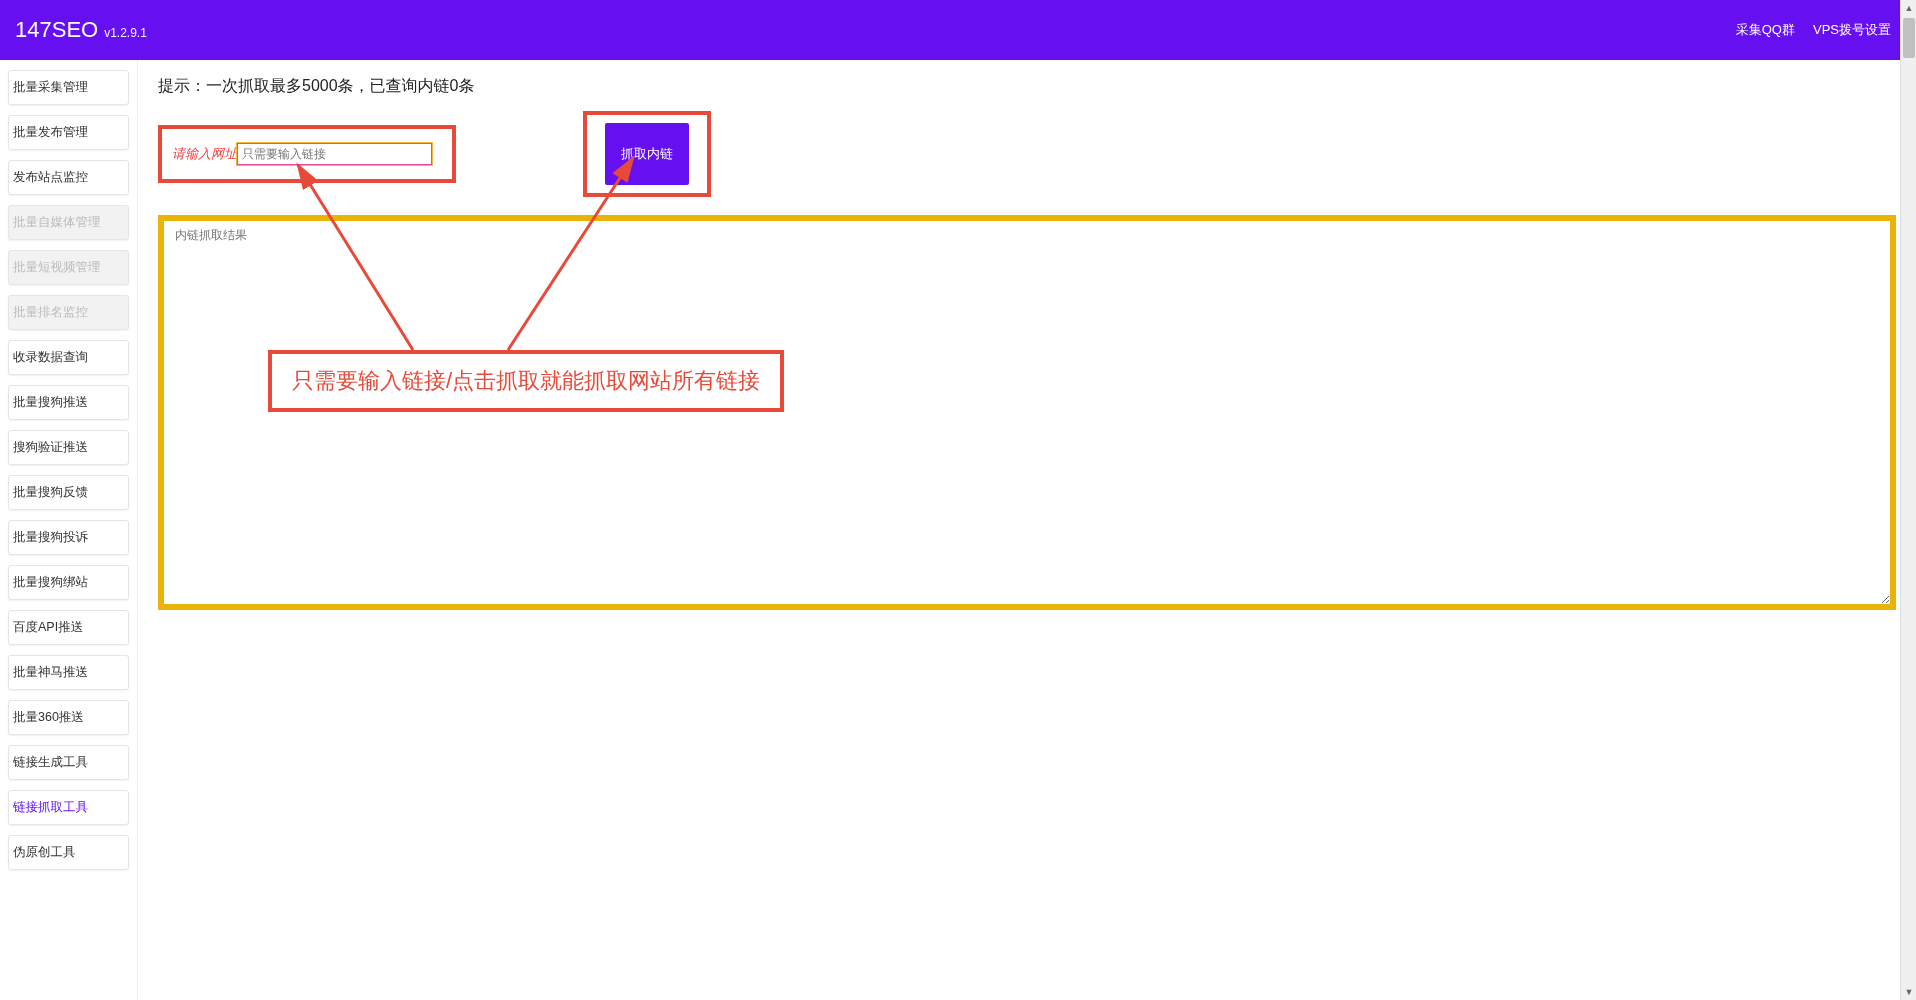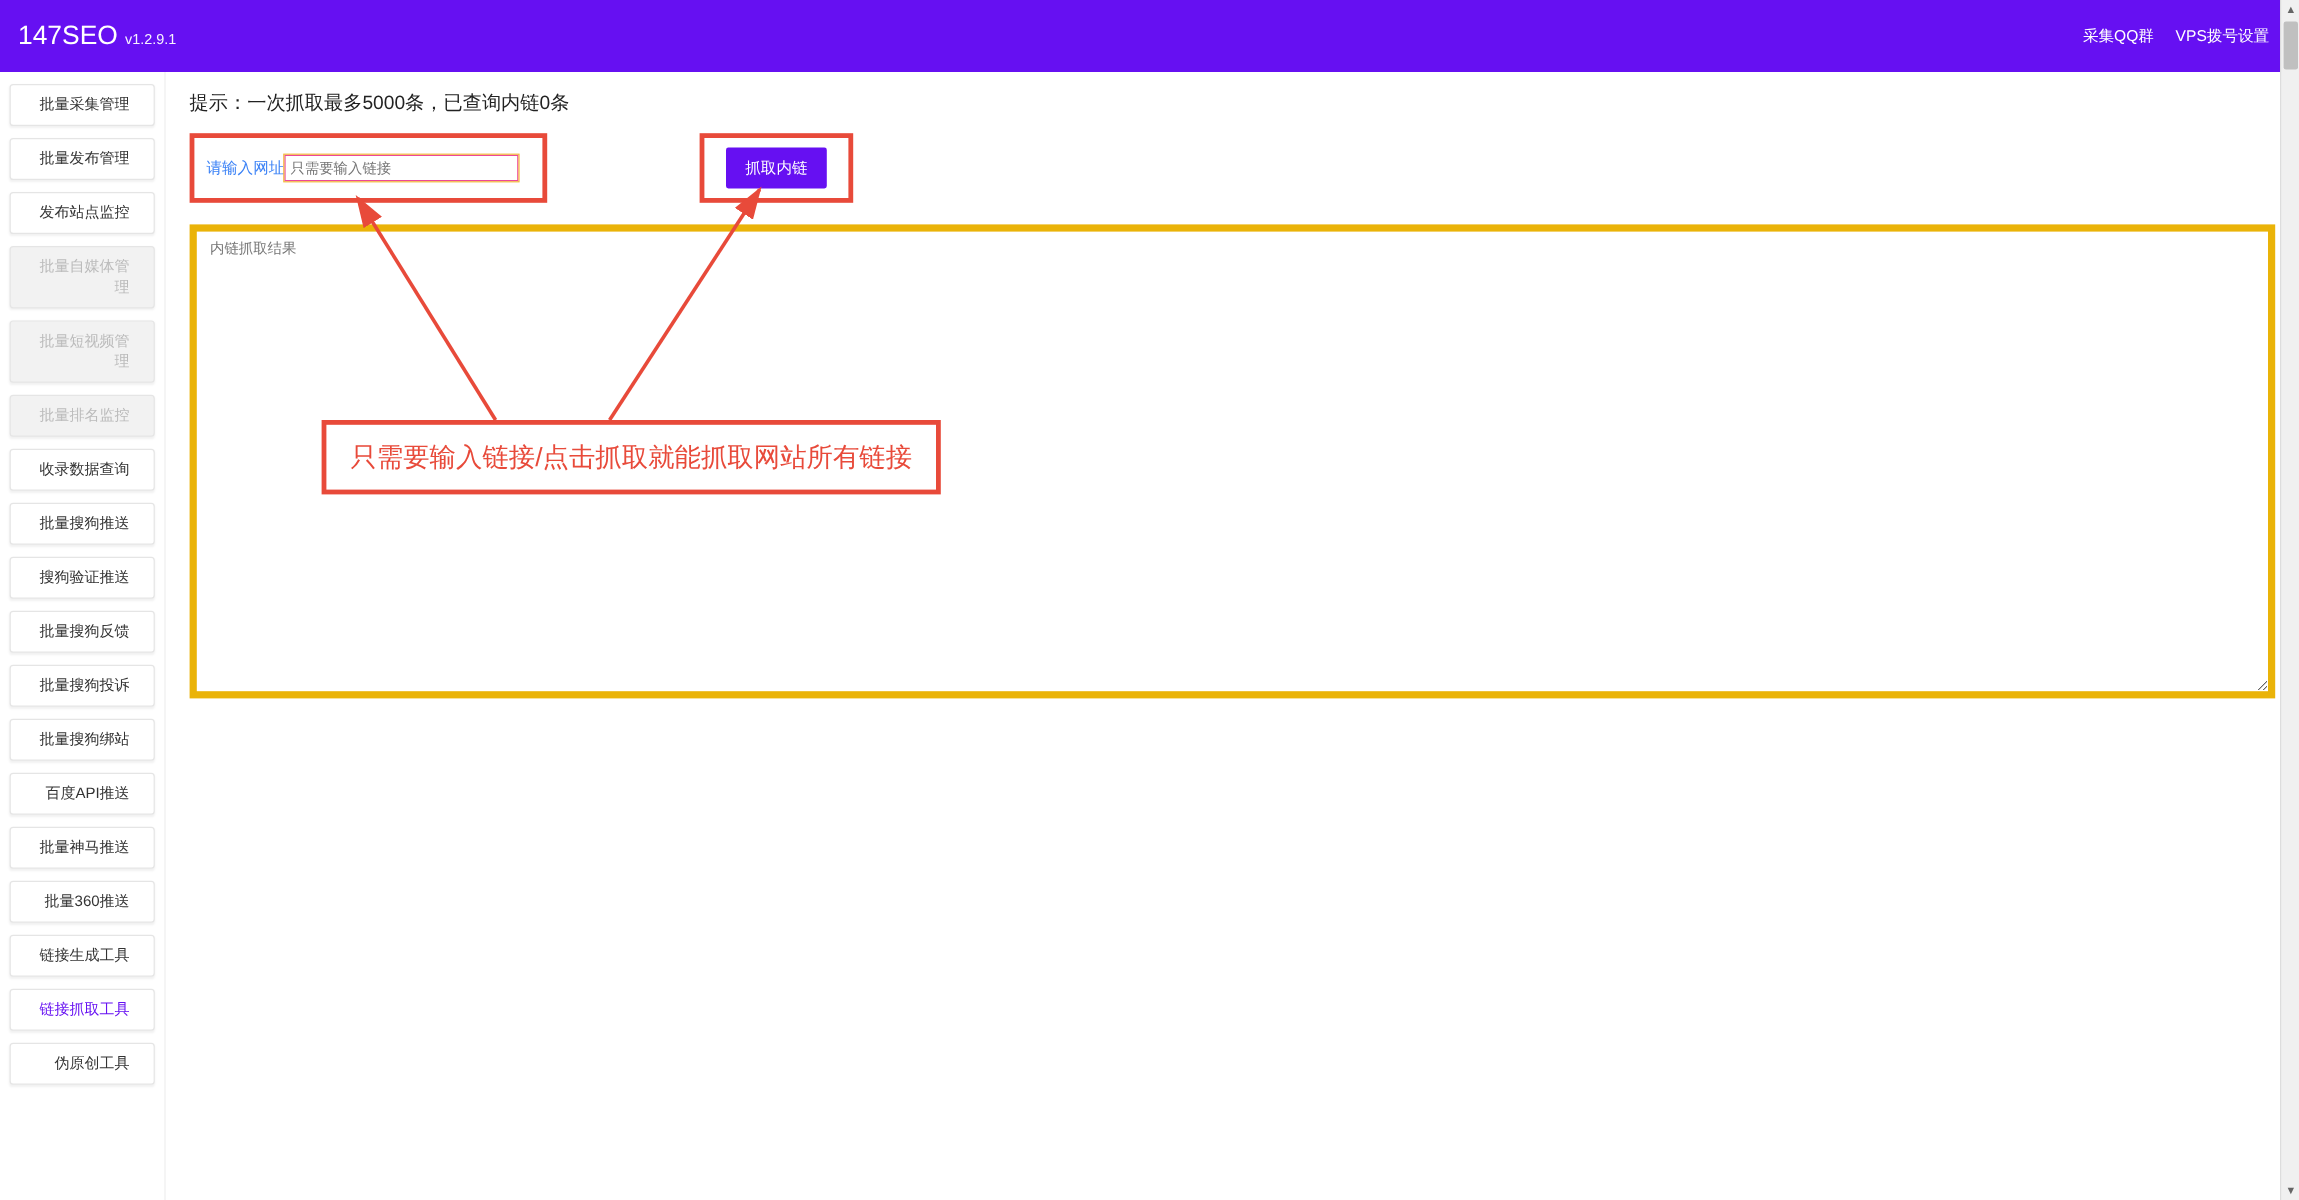--- a/index.html
+++ b/index.html
@@ -50,29 +50,29 @@
       overflow-y: auto;
       border-right: 1px solid #eee;
       background: #fff;
     }
     .sidebar::-webkit-scrollbar { width: 8px; }
     .sidebar::-webkit-scrollbar-thumb { background: #ccc; border-radius: 4px; }
     .sidebar::-webkit-scrollbar-track { background: #f0f0f0; }
     .sidebar-btn {
       display: block;
       width: 100%;
-      padding: 8px 20px;
+      padding: 8px 4px;
       margin-bottom: 10px;
       background: #fff;
       border: 1px solid #e5e5e5;
       border-radius: 3px;
       font-size: 12.5px;
       color: #333;
       cursor: pointer;
-      text-align: right;
+      text-align: left;
       box-shadow: 0 1px 2px rgba(0,0,0,0.06);
     }
     .sidebar-btn.disabled {
       background: #f2f2f2;
       color: #bbb;
       cursor: not-allowed;
     }
     .sidebar-btn.active {
       color: #6610f2;
     }
@@ -95,22 +95,23 @@
     }
     .input-block {
       border: 4px solid #e84a3a;
       padding: 14px 20px 14px 10px;
       display: flex;
       align-items: center;
       position: relative;
     }
     .input-label {
       font-size: 13px;
-      color: #3b82f6;
+      color: #ef4444;
       white-space: nowrap;
+      font-style: italic;
     }
     .url-input {
       width: 195px;
       height: 22px;
       border: 1px solid #ec4899;
       outline: 1px solid #f3b73d;
       font-size: 12px;
       padding: 0 4px;
       color: #555;
     }
@@ -119,21 +120,21 @@
       padding: 8px 18px;
       margin-left: 127px;
       display: flex;
       align-items: center;
       justify-content: center;
     }
     .crawl-btn {
       background: #6610f2;
       color: #fff;
       border: none;
-      padding: 8px 16px;
+      padding: 22px 16px;
       font-size: 13px;
       cursor: pointer;
       border-radius: 2px;
     }
     .result-area {
       width: 100%;
       height: 395px;
       border: 6px solid #eab308;
       resize: both;
       font-size: 12px;

